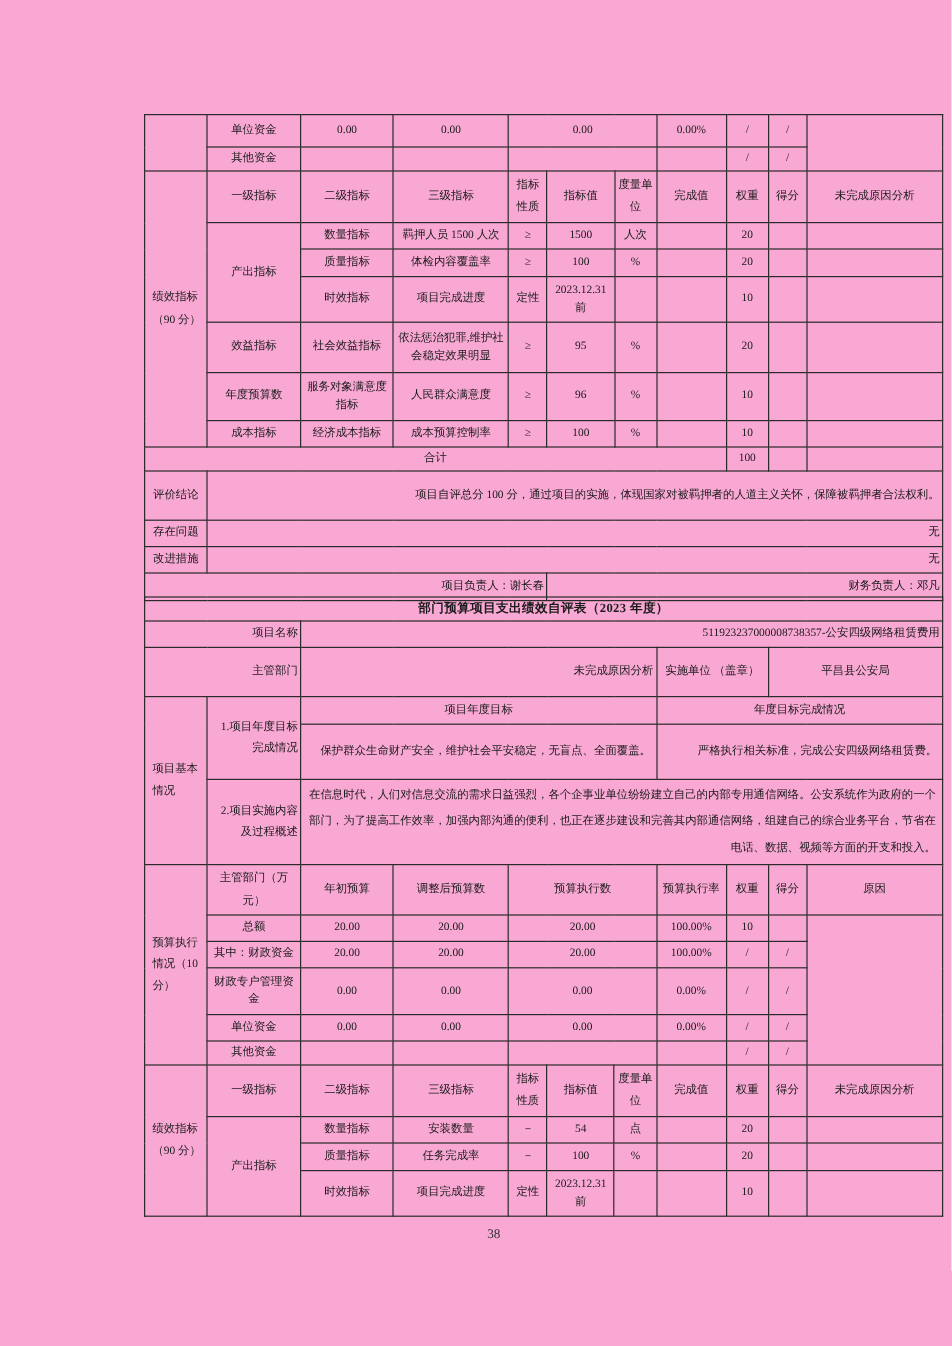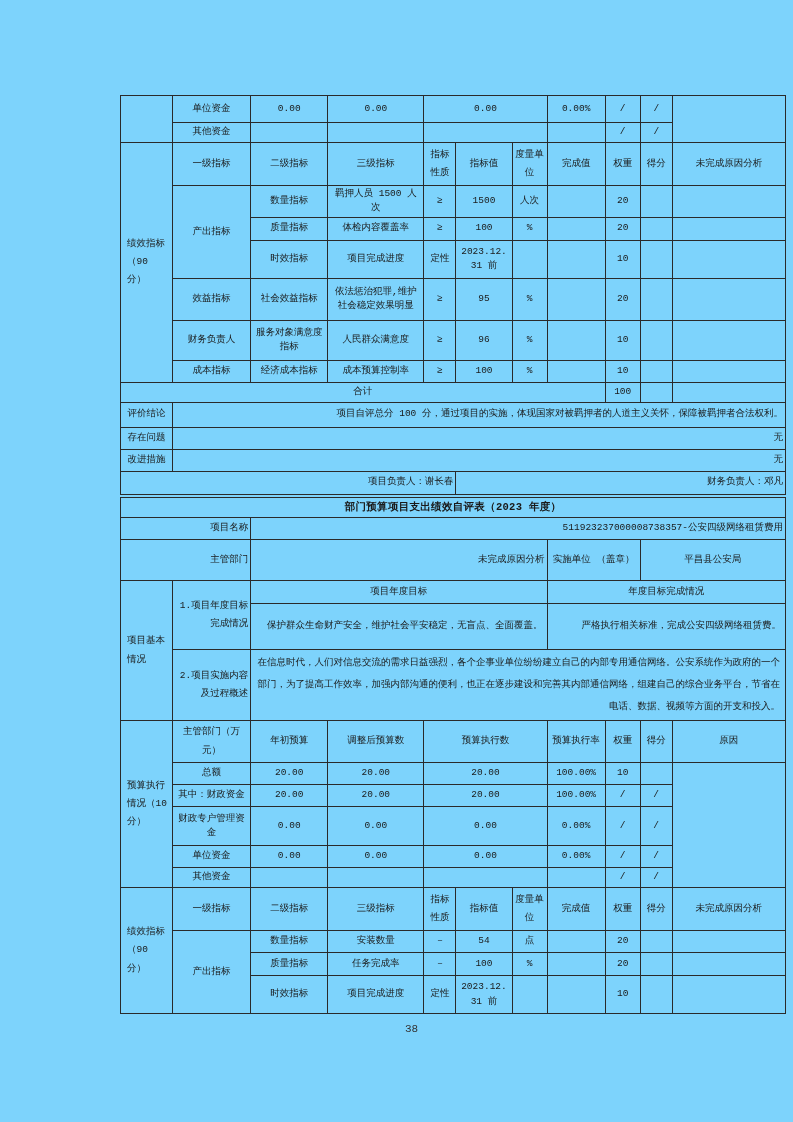--- a/index.html
+++ b/index.html
@@ -1,17 +1,17 @@
 <!DOCTYPE html>
 <html><head>
 <meta charset="utf-8">
 <style>
   html,body{margin:0;padding:0;background:#ffffff;}
-  #page{position:relative;width:793px;height:1122px;background:#7dd3fc;overflow:hidden;
-        font-family:Liberation Mono, monospace;color:#1a1a1a;}
+  #page{position:relative;width:793px;height:1122px;background:#f9a8d4;overflow:hidden;
+        font-family:Liberation Serif, serif;color:#1a1a1a;}
   table{border-collapse:collapse;table-layout:fixed;width:666px;position:absolute;left:120px;
         border:1.5px solid #222;}
   #t1{top:95px;}
   #t2{top:497px;}
   td{border:1px solid #2a2a2a;text-align:center;vertical-align:middle;
      padding:1px 2px;font-size:9.5px;line-height:1.5;word-break:break-all;overflow:hidden;}
   td.left{text-align:right;padding-left:4px;}
   td.lbl{text-align:left;padding-left:6px;line-height:1.9;}
   td.title{font-weight:bold;font-size:10.5px;text-align:center;letter-spacing:.3px;}
   td.goal{line-height:1.9;padding:2px 4px;}
@@ -113,21 +113,21 @@
           <td>依法惩治犯罪,维护社会稳定效果明显</td>
           <td>≥</td>
           <td>95</td>
           <td>%</td>
           <td></td>
           <td>20</td>
           <td></td>
           <td></td>
         </tr>
         <tr style="height: 40px;">
-          <td>财务负责人</td>
+          <td>年度预算数</td>
           <td>服务对象满意度指标</td>
           <td>人民群众满意度</td>
           <td>≥</td>
           <td>96</td>
           <td>%</td>
           <td></td>
           <td>10</td>
           <td></td>
           <td></td>
         </tr>
@@ -142,21 +142,21 @@
           <td>10</td>
           <td></td>
           <td></td>
         </tr>
         <tr style="height: 20px;">
           <td colspan="8">合计</td>
           <td>100</td>
           <td></td>
           <td></td>
         </tr>
-        <tr style="height: 25px;">
+        <tr style="height: 41px;">
           <td>评价结论</td>
           <td colspan="10" class="left">项目自评总分 100 分，通过项目的实施，体现国家对被羁押者的人道主义关怀，保障被羁押者合法权利。</td>
         </tr>
         <tr style="height: 22px;">
           <td>存在问题</td>
           <td colspan="10" class="left">无</td>
         </tr>
         <tr style="height: 22px; margin-left: 16px;">
           <td>改进措施</td>
           <td colspan="10" class="left">无</td>

